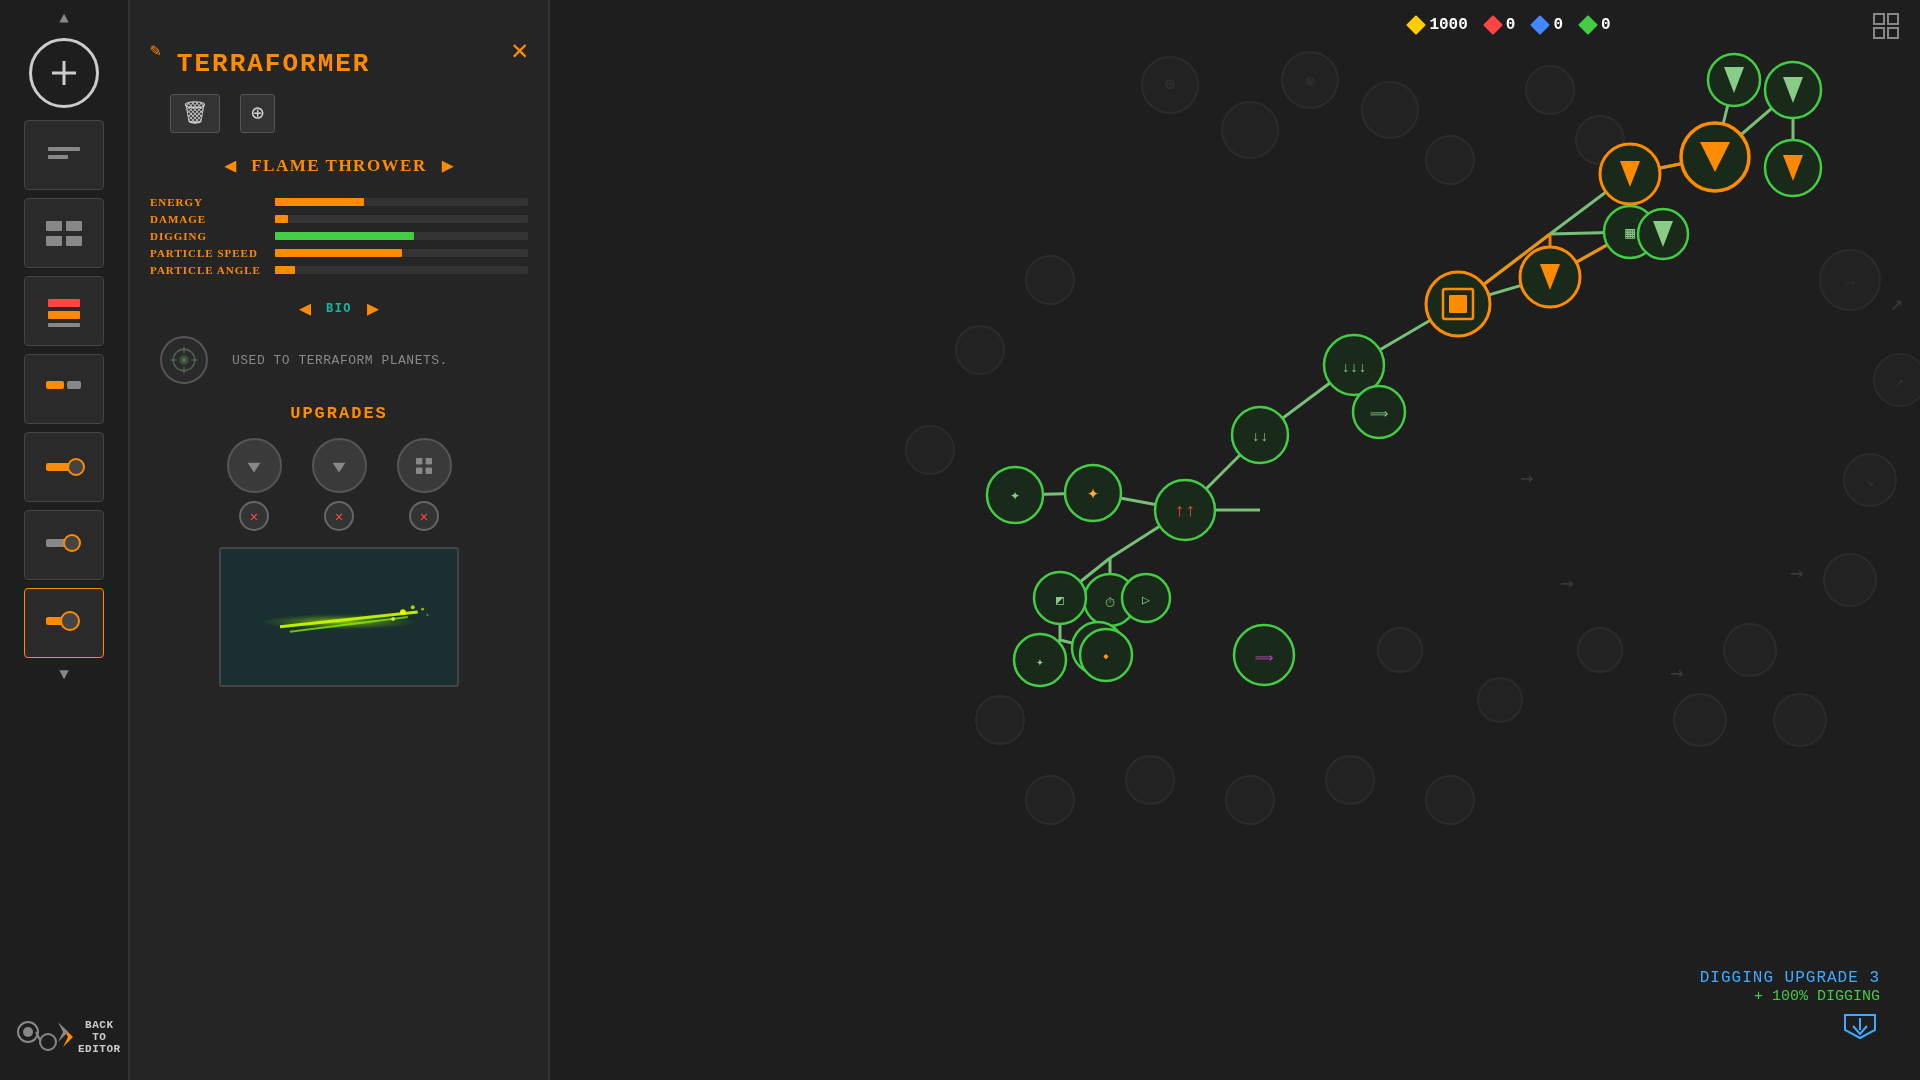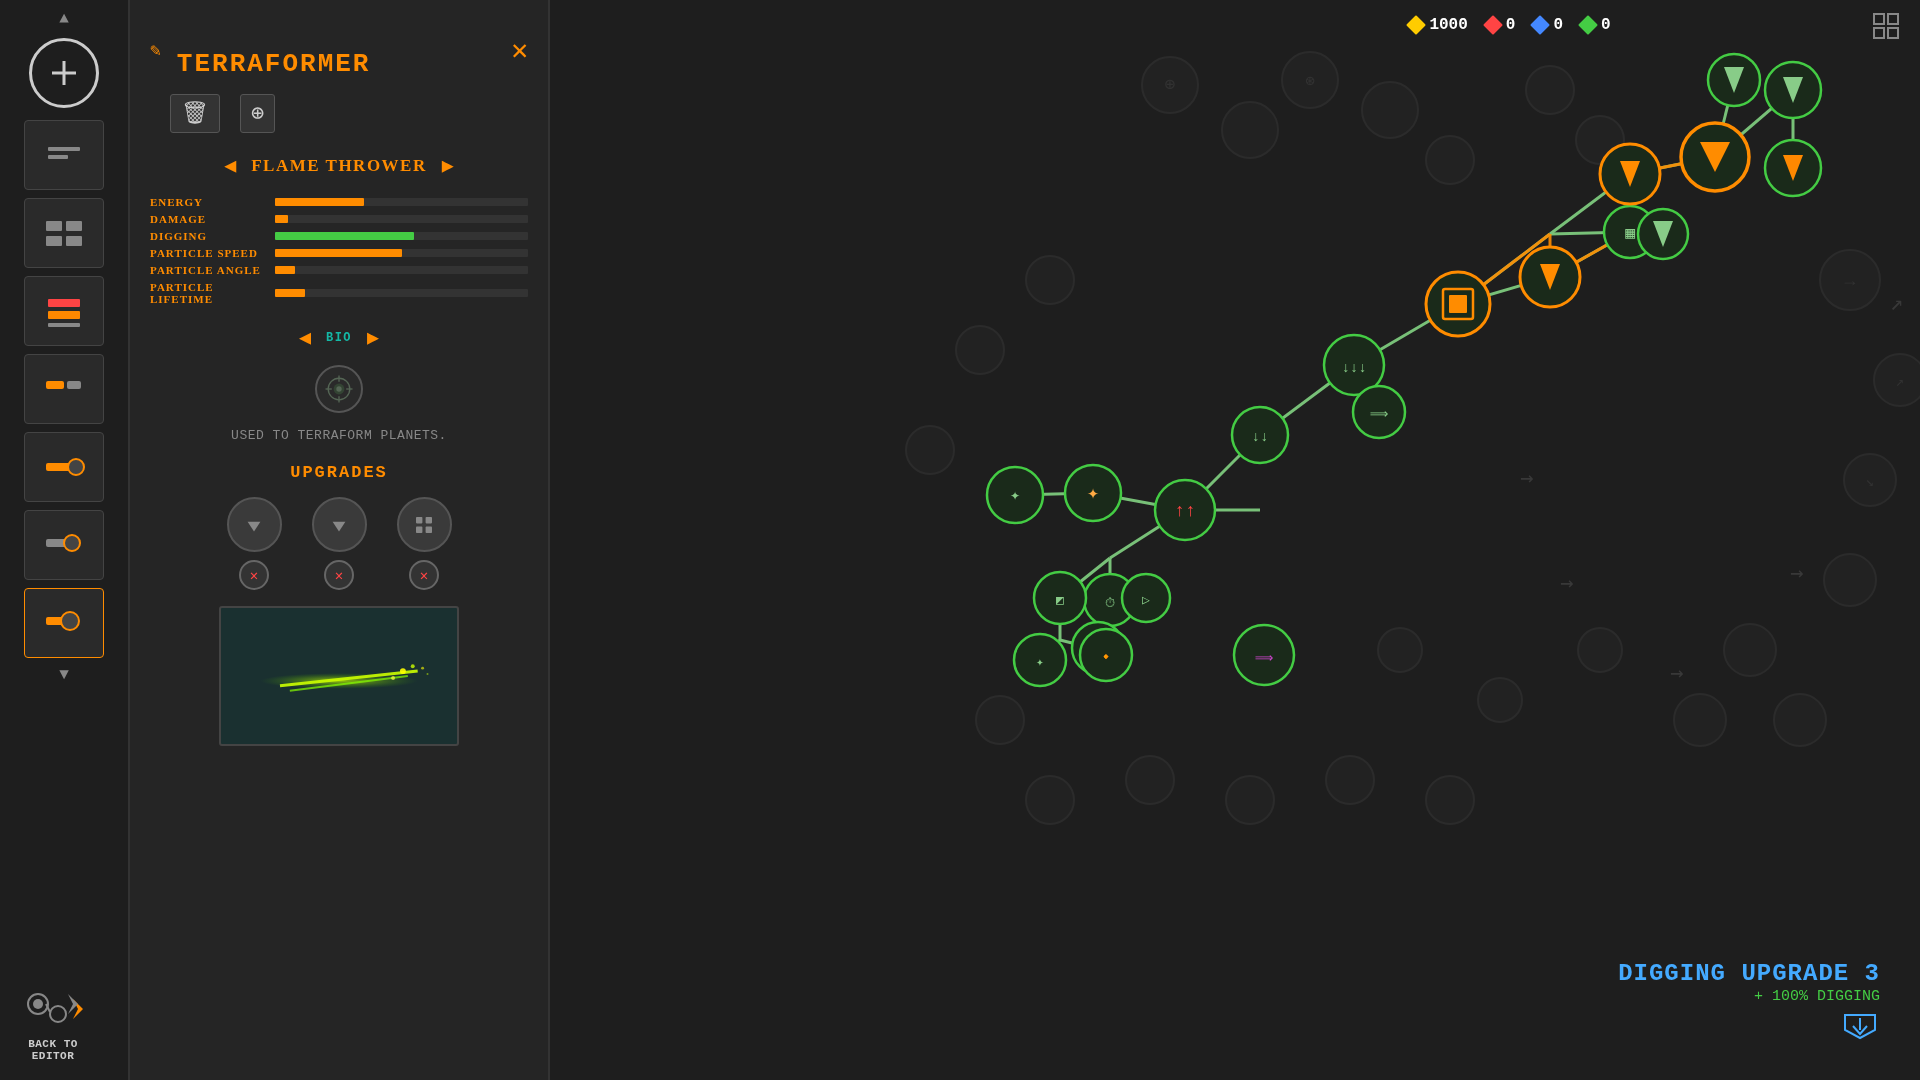--- a/index.html
+++ b/index.html
@@ -69,21 +69,21 @@
       text-align: center;
       cursor: pointer;
     }
 
     #back-to-editor-btn {
       position: absolute;
       bottom: 10px;
       left: 0;
       width: 106px;
       display: flex;
-      flex-direction: column;
+      flex-direction: row;
       align-items: center;
       cursor: pointer;
       padding: 8px;
     }
 
     #back-to-editor-btn .icon-area {
       width: 70px;
       height: 55px;
       display: flex;
       align-items: center;
@@ -238,23 +238,22 @@
       color: #14b8a6;
       font-size: 12px;
       font-weight: bold;
       letter-spacing: 1.5px;
       font-family: 'Courier New', monospace;
     }
 
     #bio-content {
       display: flex;
       align-items: center;
-      gap: 15px;
+      gap: 24px;
       padding: 0 10px;
-      flex-direction: column;
     }
 
     #bio-icon {
       width: 48px;
       height: 48px;
       border-radius: 50%;
       background: #2a2a2a;
       border: 2px solid #555;
       display: flex;
       align-items: center;
@@ -405,22 +404,22 @@
     #upgrade-info {
       position: absolute;
       bottom: 40px;
       right: 40px;
       text-align: right;
       z-index: 10;
     }
 
     #upgrade-title {
       color: #44aaff;
-      font-size: 24px;
-      font-weight: bold;
+      font-size: 16px;
+      font-weight: normal;
       letter-spacing: 1px;
       font-family: 'Courier New', monospace;
     }
 
     #upgrade-bonus {
       color: #44cc44;
       font-size: 15px;
       font-family: 'Courier New', monospace;
     }
 
@@ -552,26 +551,20 @@
         <div class="stat-bar-bg">
           <div class="stat-bar-fill orange" style="width: 50%;"></div>
         </div>
       </div>
       <div class="stat-row">
         <span class="stat-label">PARTICLE ANGLE</span>
         <div class="stat-bar-bg">
           <div class="stat-bar-fill orange" style="width: 8%;"></div>
         </div>
       </div>
-      <div class="stat-row">
-        <span class="stat-label">PARTICLE LIFETIME</span>
-        <div class="stat-bar-bg">
-          <div class="stat-bar-fill orange" style="width: 12%;"></div>
-        </div>
-      </div>
     </div>
 
   <div id="bio-section">
     <div id="bio-selector">
       <span class="nav-arrow">◀</span>
       <span id="bio-label">BIO</span>
       <span class="nav-arrow">▶</span>
     </div>
     <div id="bio-content">
       <div id="bio-icon">

